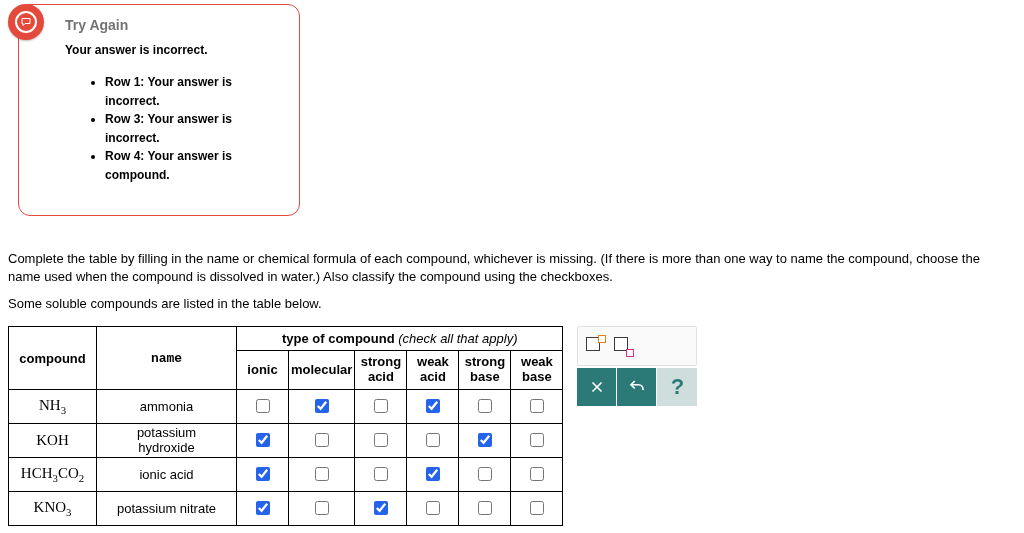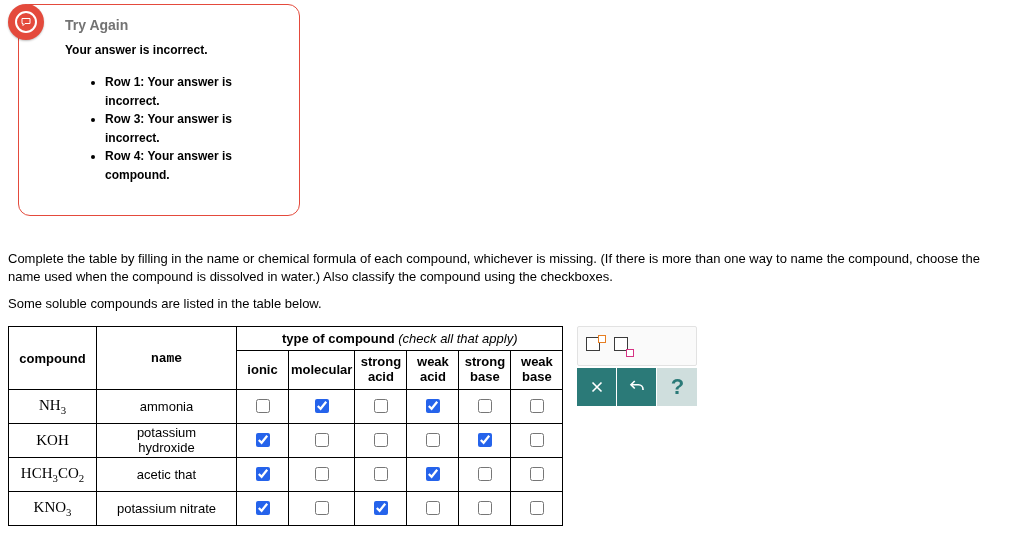--- a/index.html
+++ b/index.html
@@ -178,21 +178,21 @@
             <td class="namecell datarow">potassium hydroxide</td>
             <td class="datarow"><input type="checkbox" class="cb" checked="" style=""></td>
             <td class="datarow"><input type="checkbox" class="cb" style=""></td>
             <td class="datarow"><input type="checkbox" class="cb" style=""></td>
             <td class="datarow"><input type="checkbox" class="cb" style=""></td>
             <td class="datarow"><input type="checkbox" class="cb" checked="" style=""></td>
             <td class="datarow"><input type="checkbox" class="cb" style=""></td>
           </tr>
           <tr>
             <td class="formula datarow">HCH<sub>3</sub>CO<sub>2</sub></td>
-            <td class="namecell datarow">acetic that</td>
+            <td class="namecell datarow">ionic acid</td>
             <td class="datarow"><input type="checkbox" class="cb" checked="" style=""></td>
             <td class="datarow"><input type="checkbox" class="cb" style=""></td>
             <td class="datarow"><input type="checkbox" class="cb" style=""></td>
             <td class="datarow"><input type="checkbox" class="cb" checked="" style=""></td>
             <td class="datarow"><input type="checkbox" class="cb" style=""></td>
             <td class="datarow"><input type="checkbox" class="cb" style=""></td>
           </tr>
           <tr>
             <td class="formula datarow">KNO<sub>3</sub></td>
             <td class="namecell datarow">potassium nitrate</td>

